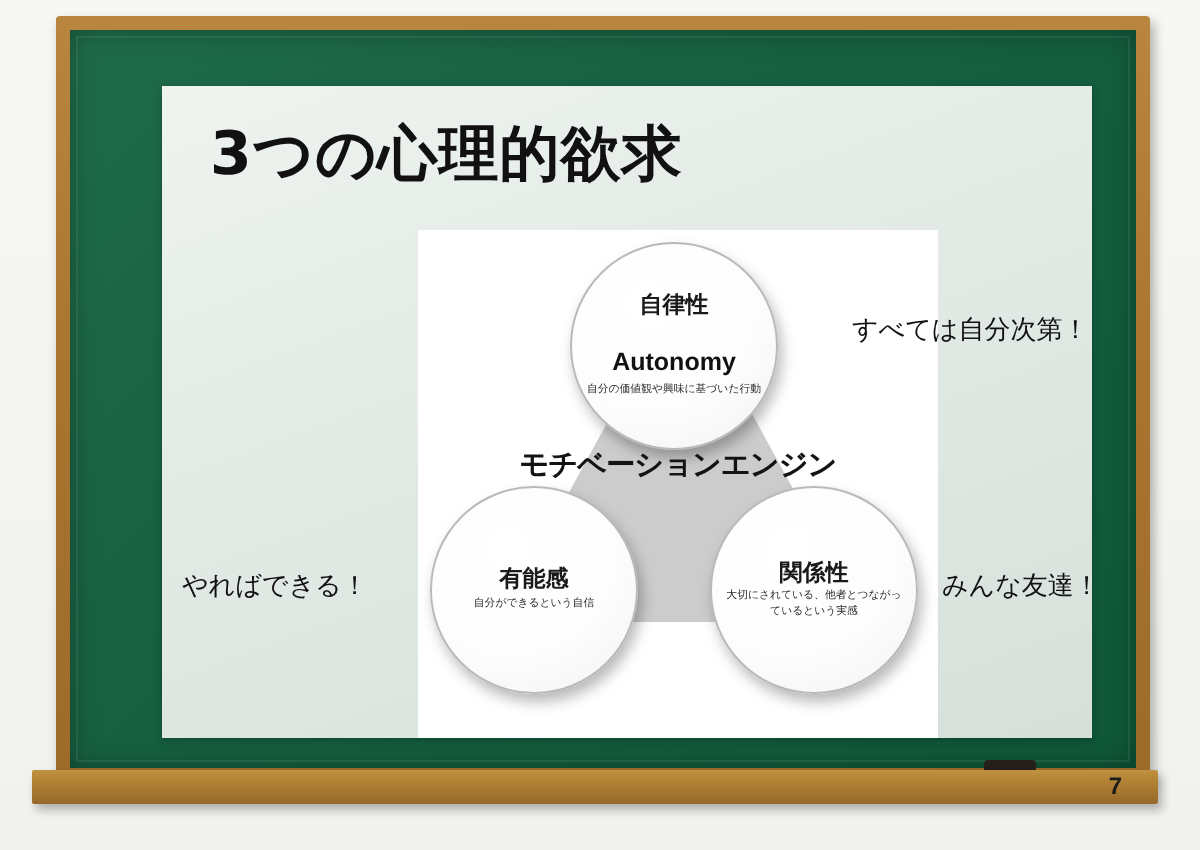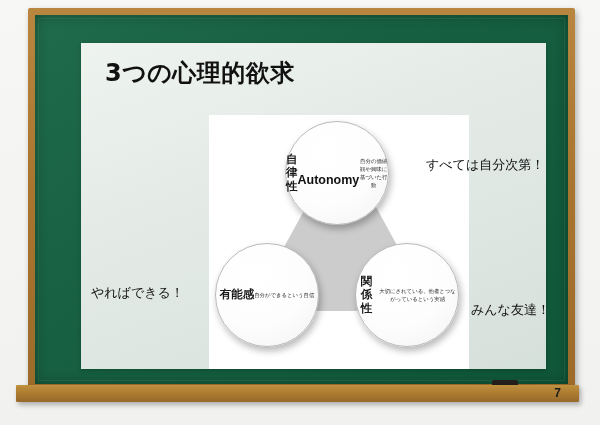--- a/index.html
+++ b/index.html
@@ -42,21 +42,21 @@
   #slide{
     position:absolute;
     left:46px;top:28px;width:465px;height:326px;
     background:linear-gradient(160deg,#eef3ef 0%, #e5ece8 35%, #d6e0da 100%);
     box-shadow:0 1px 4px rgba(0,0,0,0.25);
     overflow:hidden;
   }
 
   #slide-title{
     position:absolute;left:24px;top:14px;
-    font-size:24px;font-weight:bold;color:#111;
+    font-size:30px;font-weight:bold;color:#111;
     letter-spacing:0.5px;
     font-family:"DejaVu Sans","Liberation Sans",sans-serif;
     white-space:nowrap;
   }
 
   
   #diagram-panel{
     position:absolute;
     left:128px;top:72px;width:260px;height:256px;
     background:#ffffff;
@@ -72,21 +72,21 @@
     border-bottom:168px solid #c9c9c9;
     opacity:0.95;
   }
 
   .need-circle{
     position:absolute;
     border-radius:50%;
     background:radial-gradient(circle at 38% 30%, #ffffff 0%, #fdfdfd 55%, #f2f2f2 100%);
     border:1px solid #b9b9b9;
     box-shadow:2px 4px 7px rgba(0,0,0,0.28);
-    display:flex;flex-direction:row;
+    display:flex;flex-direction:column;
     align-items:center;justify-content:center;
     text-align:center;
     box-sizing:border-box;
   }
   #circle-autonomy{ left:76px; top:6px;  width:104px;height:104px; }
   #circle-competence{ left:6px; top:128px; width:104px;height:104px; }
   #circle-relatedness{ left:146px; top:128px; width:104px;height:104px; }
 
   .need-jp{
     font-size:11.5px;font-weight:bold;color:#1a1a1a;line-height:1.15;
@@ -116,21 +116,21 @@
 
   
   .annotation{
     position:absolute;
     font-size:13px;color:#111;
     font-family:"DejaVu Sans","Liberation Sans",sans-serif;
     white-space:nowrap;
   }
   #annotation-autonomy{   left:345px; top:113px; }
   #annotation-competence{ left:10px;  top:241px; }
-  #annotation-relatedness{left:390px; top:258px;text-align:right; }
+  #annotation-relatedness{left:390px; top:241px;text-align:right; }
 
   
   #chalk-tray{
     position:absolute;
     left:16px;top:385px;width:563px;height:17px;
     background:linear-gradient(180deg,#c0913f 0%, #b07f33 40%, #96692a 100%);
     border-radius:1px;
     box-shadow:2px 3px 5px rgba(0,0,0,0.28);
   }
   #page-number{
@@ -182,20 +182,21 @@
           <div class="need-circle" id="circle-competence">
             <div class="need-jp">有能感</div>
             <div class="need-desc">自分ができるという自信</div>
           </div>
 
           <div class="need-circle" id="circle-relatedness">
             <div class="need-jp">関係性</div>
             <div class="need-desc">大切にされている、他者とつながっているという実感</div>
           </div>
 
+          <div id="engine-label">モチベーションエンジン</div>
         </div>
 
         <div class="annotation" id="annotation-autonomy">すべては自分次第！</div>
 
         <div class="annotation" id="annotation-competence">やればできる！</div>
 
         <div class="annotation" id="annotation-relatedness">みんな友達！</div>
       </div>
 
       <div class="chalk" id="chalk-white-left"></div>

